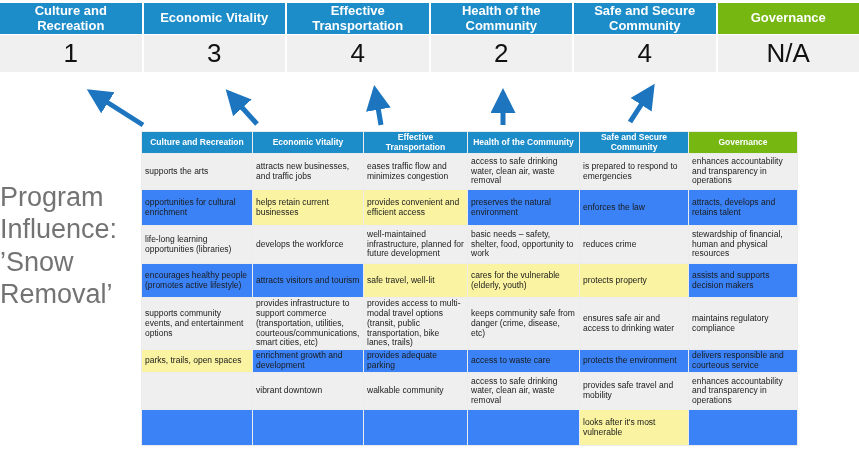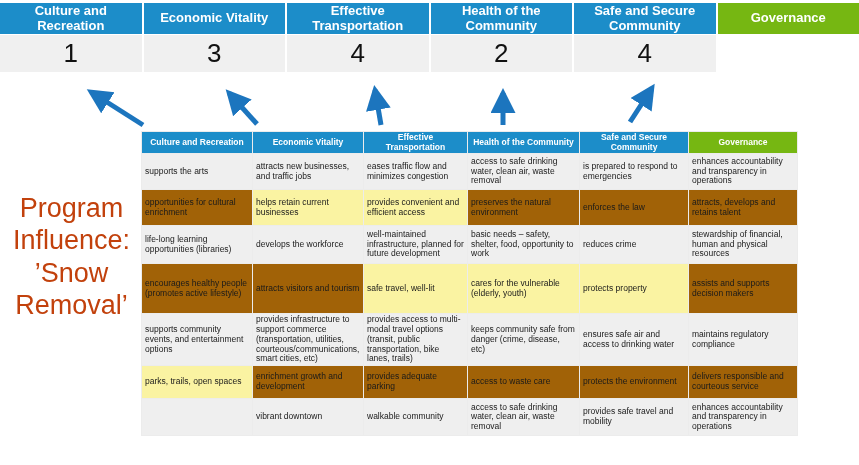--- a/index.html
+++ b/index.html
@@ -25,37 +25,37 @@
     height:37px; margin-top:1px; background:var(--score-bg);
     display:flex; align-items:center; justify-content:center;
     font-size:26px; color:#111;
   }
 
   
   .arrows { position:absolute; left:0; top:0; width:859px; height:465px; pointer-events:none; }
 
   
   .program-label {
-    position:absolute; left:0; top:192px; width:143px;
-    text-align:center; font-size:27px; line-height:1.2; color:#c2410c;
+    position:absolute; left:0; top:181px; width:143px;
+    text-align:left; font-size:27px; line-height:1.2; color:#737373;
     white-space:pre-line;
   }
 
   
   table.matrix {
     position:absolute; left:141px; top:131px;
     border-collapse:separate; border-spacing:1px;
     background:#ececec; table-layout:fixed;
   }
   .matrix th, .matrix td {
     font-size:8.5px; padding:1px 3px; vertical-align:middle;
     box-sizing:border-box; overflow:hidden;
   }
   .matrix th { color:#fff; font-weight:bold; text-align:center; line-height:1.12; }
-  .matrix td { color:#1a1a1a; line-height:1.16; background:#a16207; }
+  .matrix td { color:#1a1a1a; line-height:1.16; background:#3b82f6; }
   .matrix tbody tr.odd td { background:var(--stripe); }
   .matrix td.hl { background:var(--highlight); }
 </style>
 </head>
 <body style="--blue: #1c8dc9; --green: #76b712; --arrow: #1c75be; --highlight: #faf3a2; --stripe: #efefef; --score-bg: #f0f0f0;">
 
 <div class="scoreboard">
     <div class="score-col">
       <div class="score-header theme-blue">Culture and Recreation</div>
       <div class="score-value">1</div>
@@ -71,20 +71,21 @@
     <div class="score-col">
       <div class="score-header theme-blue">Health of the Community</div>
       <div class="score-value">2</div>
     </div>
     <div class="score-col">
       <div class="score-header theme-blue">Safe and Secure Community</div>
       <div class="score-value">4</div>
     </div>
     <div class="score-col">
       <div class="score-header theme-green">Governance</div>
+      <div class="score-value">N/A</div>
     </div>
   </div>
 
 <svg class="arrows" viewBox="0 0 859 465" xmlns="http://www.w3.org/2000/svg">
   <defs>
     <marker id="ah" markerWidth="6" markerHeight="6" refX="4" refY="2.5" orient="auto" markerUnits="strokeWidth">
       <path d="M0,0 L5,2.5 L0,5 Z" fill="#1c75be"></path>
     </marker>
   </defs>
   <g id="arrow-group">
@@ -138,46 +139,54 @@
         <td>attracts, develops and retains talent</td>
       </tr>
       <tr class="odd" style="height: 37px;">
         <td>life-long learning opportunities (libraries)</td>
         <td>develops the workforce</td>
         <td>well-maintained infrastructure, planned for future development</td>
         <td class="hl">basic needs – safety, shelter, food, opportunity to work</td>
         <td>reduces crime</td>
         <td>stewardship of financial, human and physical resources</td>
       </tr>
-      <tr style="height: 49px;">
+      <tr style="height: 33px;">
         <td>encourages healthy people (promotes active lifestyle)</td>
         <td>attracts visitors and tourism</td>
         <td class="hl">safe travel, well-lit</td>
         <td class="hl">cares for the vulnerable (elderly, youth)</td>
         <td class="hl">protects property</td>
         <td>assists and supports decision makers</td>
       </tr>
       <tr class="odd" style="height: 50px;">
         <td>supports community events, and entertainment options</td>
         <td class="hl">provides infrastructure to support commerce (transportation, utilities, courteous/communications, smart cities, etc)</td>
         <td class="hl">provides access to multi-modal travel options (transit, public transportation, bike lanes, trails)</td>
         <td class="hl">keeps community safe from danger (crime, disease, etc)</td>
         <td>ensures safe air and access to drinking water</td>
         <td>maintains regulatory compliance</td>
       </tr>
-      <tr style="height: 32px;">
+      <tr style="height: 22px;">
         <td class="hl">parks, trails, open spaces</td>
         <td>enrichment growth and development</td>
         <td>provides adequate parking</td>
         <td>access to waste care</td>
         <td>protects the environment</td>
         <td>delivers responsible and courteous service</td>
       </tr>
       <tr class="odd" style="height: 36px;">
         <td></td>
         <td>vibrant downtown</td>
         <td>walkable community</td>
         <td>access to safe drinking water, clean air, waste removal</td>
         <td class="hl">provides safe travel and mobility</td>
         <td>enhances accountability and transparency in operations</td>
       </tr>
+      <tr style="height: 35px;">
+        <td></td>
+        <td></td>
+        <td></td>
+        <td></td>
+        <td class="hl">looks after it's most vulnerable</td>
+        <td></td>
+      </tr>
     </tbody>
 </table>
 
 </body></html>

